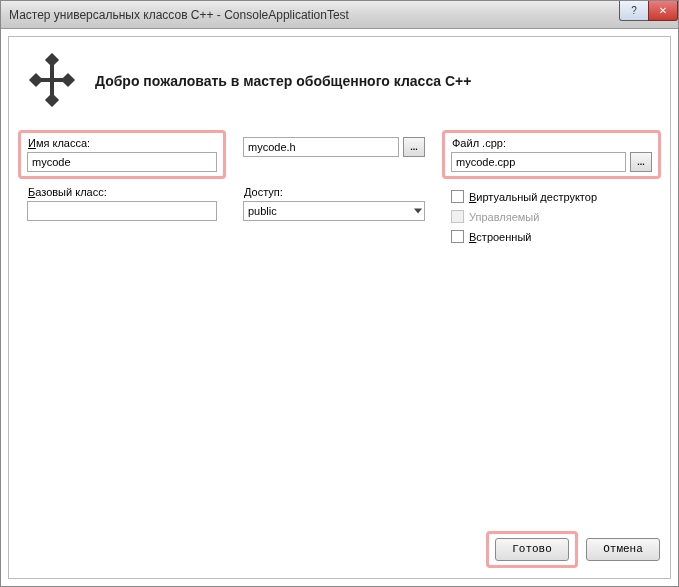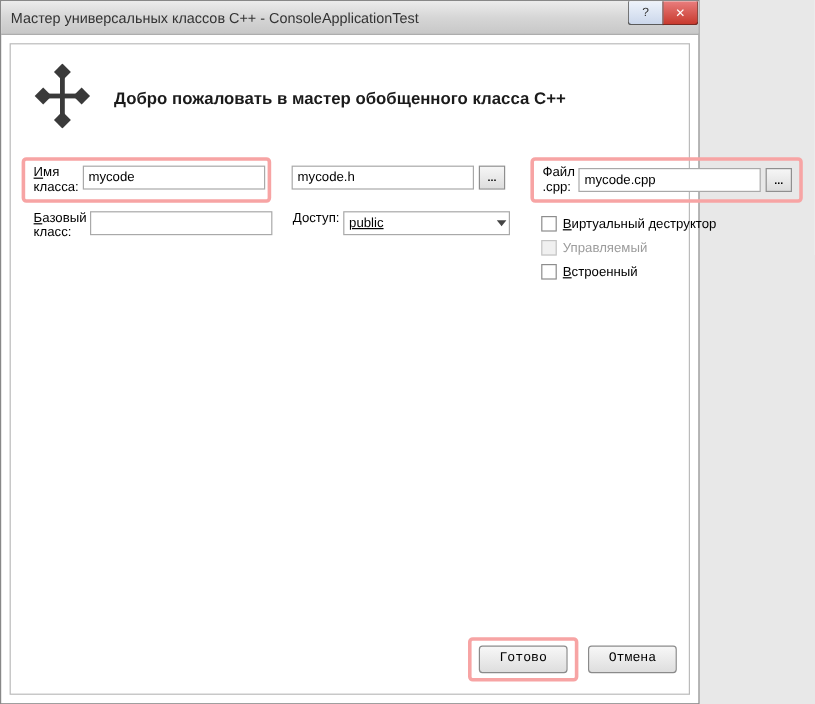--- a/index.html
+++ b/index.html
@@ -6,21 +6,21 @@
   body {
     margin: 0;
     font-family: Tahoma, "Segoe UI", sans-serif;
     font-size: 11px;
     background: #e8e8e8;
     width: 679px;
     height: 587px;
     overflow: hidden;
   }
   .window {
-    width: 583px;
+    width: 679px;
     height: 587px;
     background: #fff;
     border: 1px solid #888;
     display: flex;
     flex-direction: column;
   }
   .titlebar {
     height: 28px;
     background: linear-gradient(to bottom, #ececec 0%, #d6d6d6 50%, #c8c8c8 100%);
     border-bottom: 1px solid #9a9a9a;
@@ -96,21 +96,21 @@
   .form-area {
     display: grid;
     grid-template-columns: 190px 182px 1fr;
     column-gap: 26px;
     row-gap: 4px;
     padding: 0 18px;
     align-items: start;
   }
   .field-block {
     display: flex;
-    flex-direction: row;
+    flex-direction: column;
     gap: 3px;
   }
   .field-label {
     color: #000;
     padding-left: 1px;
   }
   .underline { text-decoration: underline; }
   .txt {
     height: 20px;
     border: 1px solid #a9a9a9;
@@ -133,21 +133,21 @@
     font-size: 9px;
     font-weight: bold;
     display: flex;
     align-items: center;
     justify-content: center;
     cursor: pointer;
   }
   .select-wrap {
     position: relative;
   }
-  .select-wrap .txt { width: 100%; padding-right: 22px; text-decoration: underline; }
+  .select-wrap .txt { width: 100%; padding-right: 22px; }
   .select-arrow {
     position: absolute;
     right: 3px;
     top: 50%;
     transform: translateY(-50%);
     width: 0; height: 0;
     border-left: 4px solid transparent;
     border-right: 4px solid transparent;
     border-top: 5px solid #444;
     pointer-events: none;

